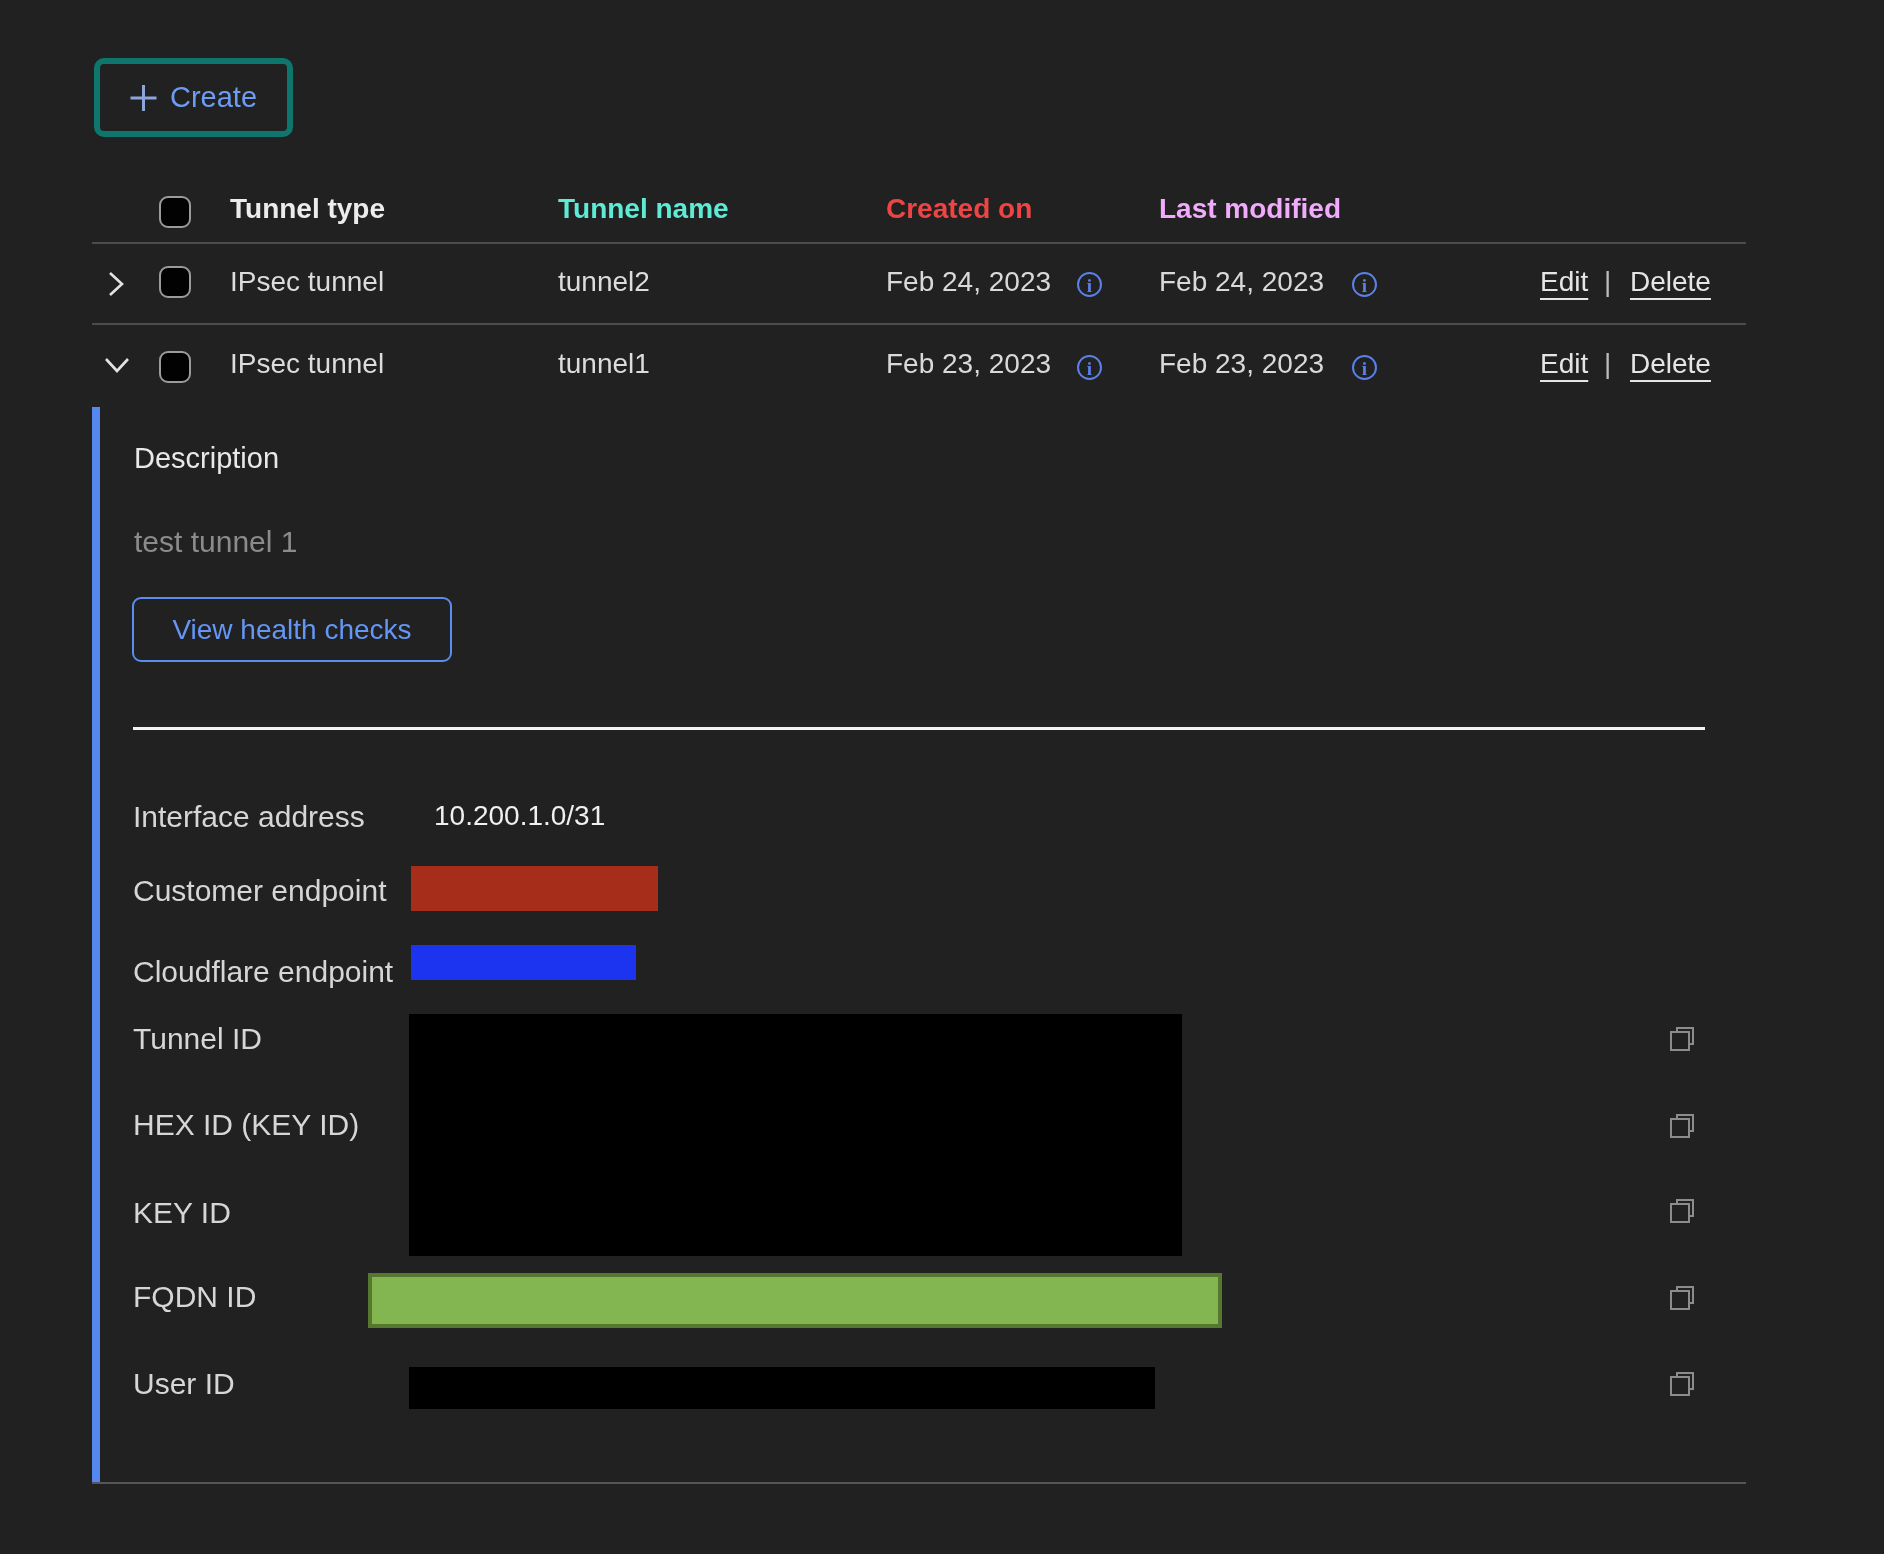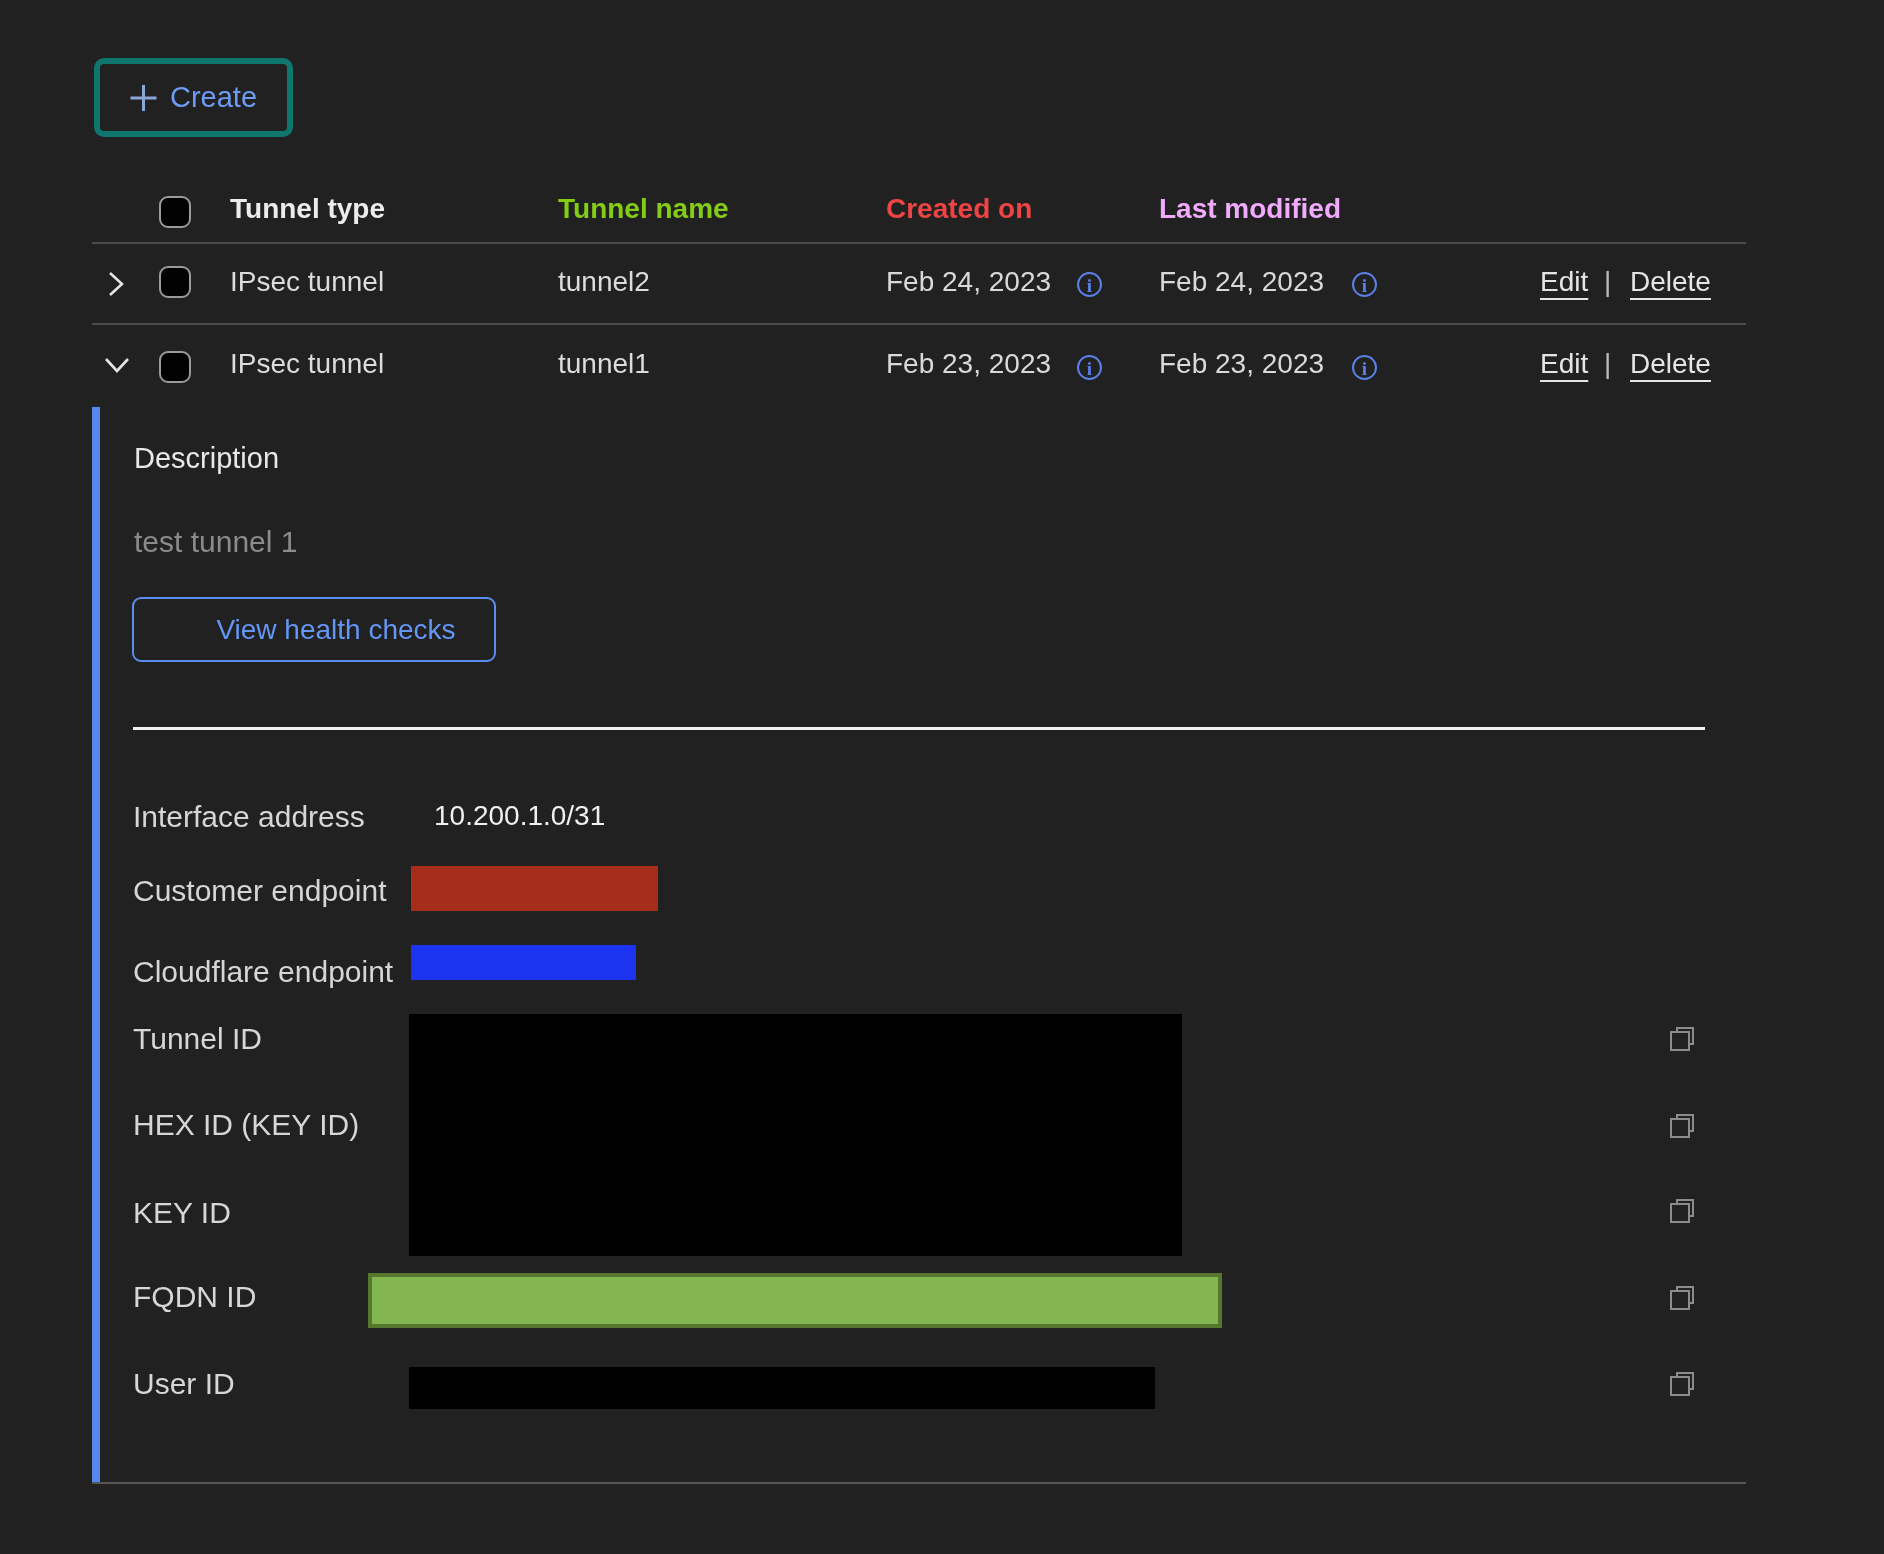--- a/index.html
+++ b/index.html
@@ -16,21 +16,21 @@
 
 <div class="abs" style="left:94px;top:58px;width:187px;height:67px;border:6px solid #0f766e;border-radius:10px;display:flex;align-items:center;justify-content:center;">
   <svg width="27" height="28" viewBox="0 0 27 28" style="margin-right:13px;">
       <path d="M13.5 1 V27 M0.5 14 H26.5" stroke="#8ba6d8" stroke-width="3"></path>
     </svg>
   <span style="font-size:29px;color:#6d9cf3;">Create</span>
 </div>
 
 <div class="cbx" style="left:159px;top:196px;"></div>
 <div class="abs" style="left:230px;top:195px;font-size:28px;font-weight:700;color:#ececec;">Tunnel type</div>
-<div class="abs" style="left:558px;top:195px;font-size:28px;font-weight:700;color:#84cc16;">Tunnel name</div>
+<div class="abs" style="left:558px;top:195px;font-size:28px;font-weight:700;color:#5eead4;">Tunnel name</div>
 <div class="abs" style="left:886px;top:195px;font-size:28px;font-weight:700;color:#ef4444;">Created on</div>
 <div class="abs" style="left:1159px;top:195px;font-size:28px;font-weight:700;color:#f0abfc;">Last modified</div>
 <div class="hline" style="left:92px;top:242px;width:1654px;"></div>
 
 <svg class="abs" style="left:106px;top:271px;" width="20" height="26" viewBox="0 0 20 26">
     <path d="M4 2 L16 13 L4 24" fill="none" stroke="#e3e3e3" stroke-width="2.6"></path>
   </svg>
 <div class="cbx" style="left:159px;top:266px;"></div>
 <div class="abs" style="left:230px;top:268px;font-size:28px;color:#dcdcdc;">IPsec tunnel</div>
 <div class="abs" style="left:558px;top:268px;font-size:28px;color:#dcdcdc;">tunnel2</div>
@@ -67,21 +67,21 @@
   </svg>
 <div class="abs link" style="left:1540px;top:350px;">Edit</div>
 <div class="abs" style="left:1604px;top:350px;font-size:28px;color:#bdbdbd;">|</div>
 <div class="abs link" style="left:1630px;top:350px;">Delete</div>
 
 <div class="abs" style="left:92px;top:407px;width:8px;height:1076px;background:#5488f0;"></div>
 
 <div class="abs" style="left:134px;top:444px;font-size:29px;font-weight:500;color:#e8e8e8;">Description</div>
 <div class="abs" style="left:134px;top:527px;font-size:30px;color:#8b8b8b;">test tunnel 1</div>
 
-<div class="abs" style="left:132px;top:597px;width:316px;height:61px;border:2px solid #5b8cf0;border-radius:9px;display:flex;align-items:center;justify-content:center;padding-left:44px;">
+<div class="abs" style="left:132px;top:597px;width:316px;height:61px;border:2px solid #5b8cf0;border-radius:9px;display:flex;align-items:center;justify-content:center;">
   <span style="font-size:28px;color:#6496f5;">View health checks</span>
 </div>
 
 <div class="abs" style="left:133px;top:727px;width:1572px;height:3px;background:#f1f1f1;"></div>
 
 <div class="abs lbl" style="left:133px;top:802px;">Interface address</div>
 <div class="abs" style="left:434px;top:802px;font-size:28px;color:#f0f0f0;">10.200.1.0/31</div>
 
 <div class="abs lbl" style="left:133px;top:876px;">Customer endpoint</div>
 <div class="redact" style="left:411px;top:866px;width:247px;height:45px;background:#a62d1a;"></div>

